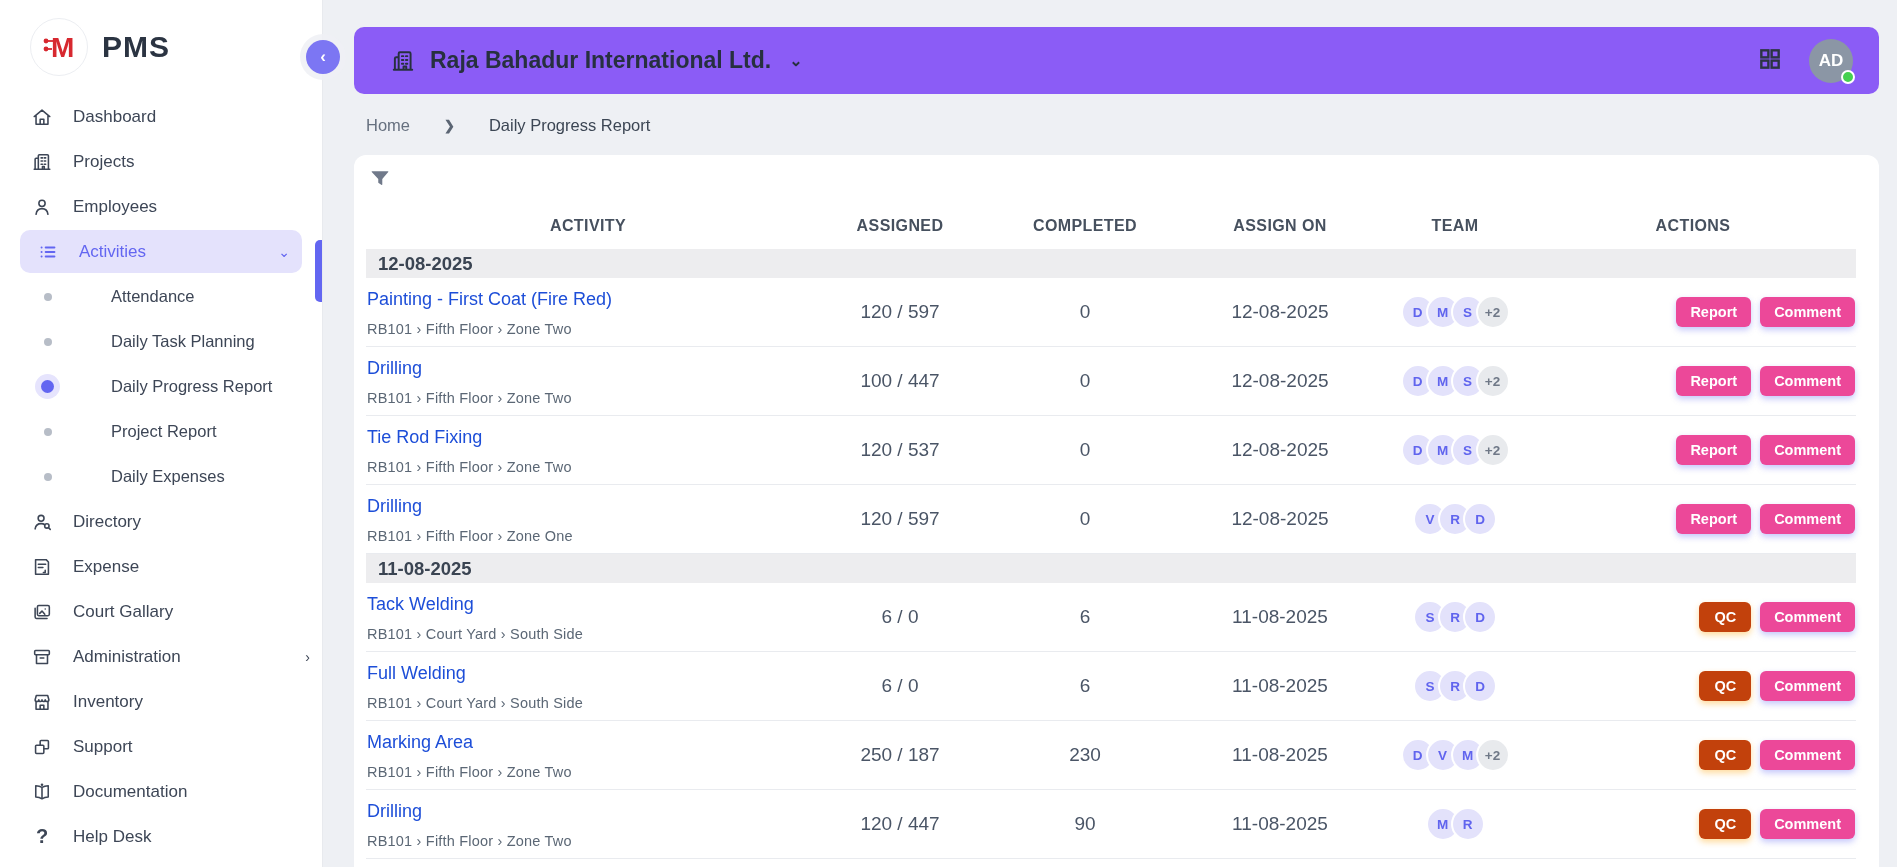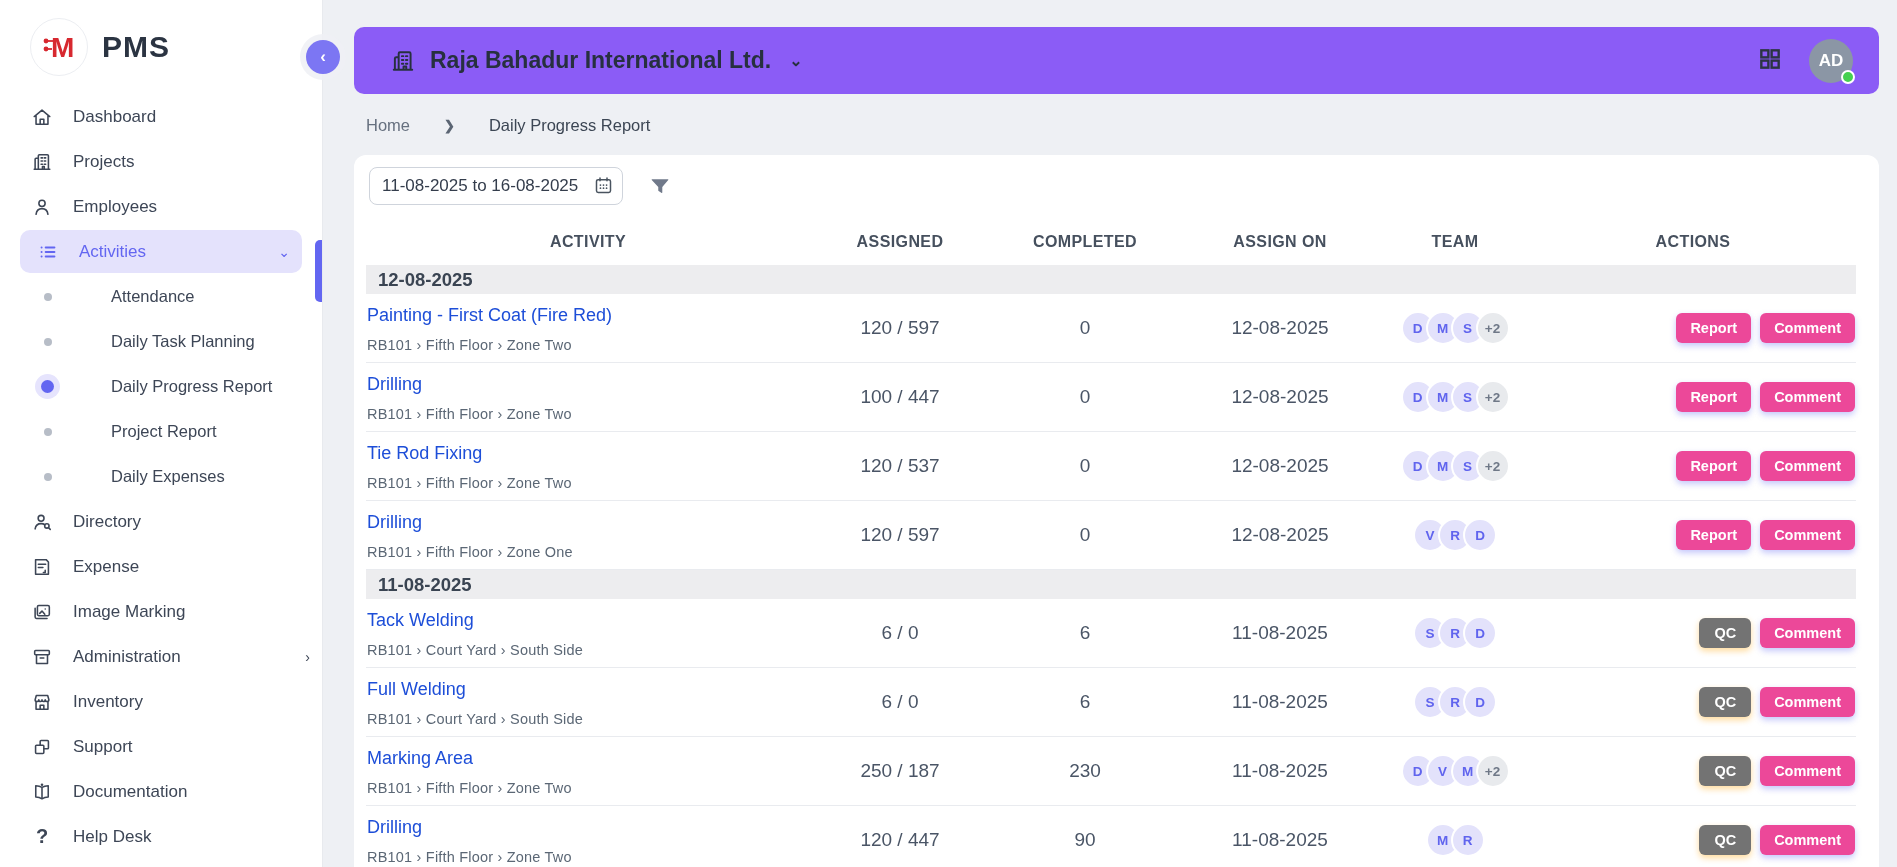--- a/index.html
+++ b/index.html
@@ -96,21 +96,21 @@
     color:#6064ee; font-size:13.5px; font-weight:700; display:flex; align-items:center;
     justify-content:center; border:2px solid #fff; margin-left:-9px; cursor:default; }
   .tavatar:first-child { margin-left:0; }
   .tavatar.extra { background:#e8eaed; color:#6f7887; }
   .cell-actions { display:flex; justify-content:flex-end; align-items:center; gap:9px;
     padding-right:1px; }
   .btn { border:none; border-radius:6px; background:#ec4899; color:#fff;
     font-size:14.5px; font-weight:700; padding:7px 14px; cursor:pointer;
     font-family:"Liberation Sans", sans-serif;
     box-shadow:0 3px 6px rgba(92,97,244,.35); }
-  .btn.qc { background:#737373; padding:7px 15px;
+  .btn.qc { background:#c2410c; padding:7px 15px;
     box-shadow:0 3px 6px rgba(255,164,10,.4); }
 </style>
 </head>
 <body>
 
 <div class="sidebar">
   <div class="logo-row">
     <div class="logo-circle">
       <svg width="40" height="40" viewBox="0 0 40 40">
         <circle cx="7" cy="14" r="2.4" fill="#d7282f"></circle>
@@ -188,21 +188,21 @@
           <path d="M5 4h11.5L19 6.5V20H5z"></path>
           <path d="M8 9h8M8 12.5h5M15.5 15.5v2.5M13.5 18h2"></path>
         </svg>
       <span>Expense</span>
     </div>
     <div class="nav-item">
       <svg viewBox="0 0 24 24">
           <rect x="7" y="5" width="13" height="11" rx="1.5"></rect>
           <path d="M4.5 8v9.5c0 .8.7 1.5 1.5 1.5h11.5M9.5 13.5 12 11l3 3.5M15.5 8.7h.01"></path>
         </svg>
-      <span>Image Marking</span>
+      <span>Court Gallary</span>
     </div>
     <div class="nav-item">
       <svg viewBox="0 0 24 24">
           <rect x="4" y="5" width="16" height="4.5" rx="1"></rect>
           <path d="M6 9.5V19h12V9.5M10 13h4"></path>
         </svg>
       <span>Administration</span>
       <span class="grow"></span>
       <span class="chev">›</span>
     </div>
@@ -265,30 +265,20 @@
 
 <div class="breadcrumb">
   <span class="crumb-home">Home</span>
   <span class="crumb-sep">❯</span>
   <span class="crumb-current">Daily Progress Report</span>
 </div>
 
 <div class="content-card">
 
   <div class="filter-row">
-    <div class="date-input-wrap">
-      <input class="date-input" readonly="" value="11-08-2025 to 16-08-2025" style="">
-      <span class="cal-icon">
-        <svg viewBox="0 0 24 24">
-            <rect x="4" y="5.5" width="16" height="14.5" rx="2"></rect>
-            <path d="M8 3.5v3M16 3.5v3"></path>
-            <path d="M8.5 11.5h.01M12 11.5h.01M15.5 11.5h.01M8.5 15h.01M12 15h.01M15.5 15h.01" stroke-width="2"></path>
-          </svg>
-      </span>
-    </div>
     <span class="funnel-icon">
       <svg viewBox="0 0 24 24">
           <path d="M3.5 4.5h17c.5 0 .8.6.5 1L14.5 13v6.2c0 .4-.4.6-.7.4l-3.3-2.1a.8.8 0 0 1-.4-.7V13L3 5.5c-.3-.4 0-1 .5-1z"></path>
         </svg>
     </span>
   </div>
 
   <div class="tbl">
     <div class="tbl-header">
       <div class="th">ACTIVITY</div>

